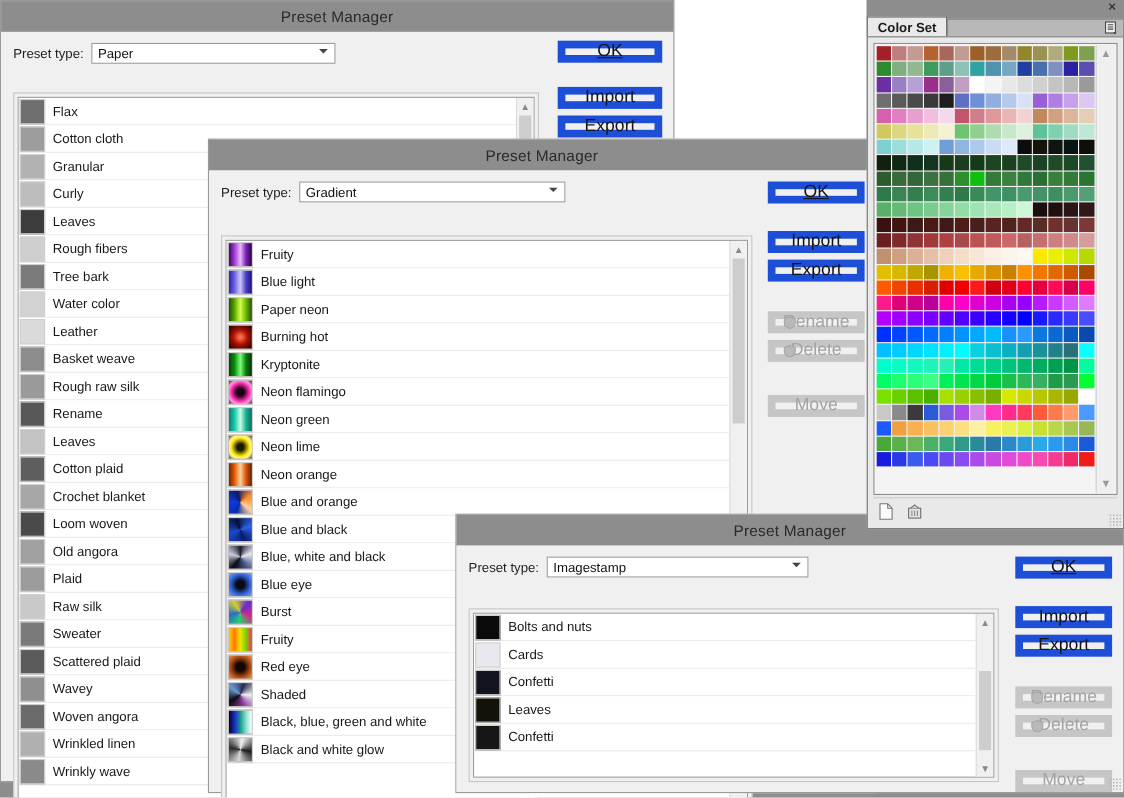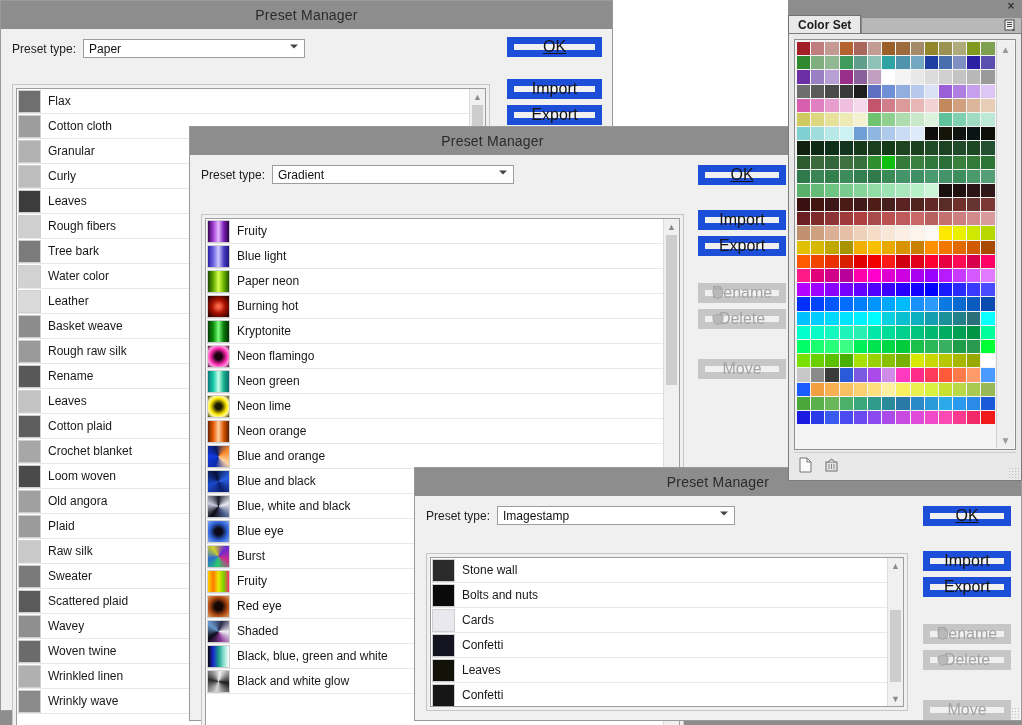--- a/index.html
+++ b/index.html
@@ -251,21 +251,21 @@
             <div class="lrow">
               <div class="thumb" style="background: rgb(90, 90, 90);"></div>
               <span class="nm">Scattered plaid</span>
             </div>
             <div class="lrow">
               <div class="thumb" style="background: rgb(143, 143, 143);"></div>
               <span class="nm">Wavey</span>
             </div>
             <div class="lrow">
               <div class="thumb" style="background: rgb(107, 107, 107);"></div>
-              <span class="nm">Woven twine</span>
+              <span class="nm">Woven angora</span>
             </div>
             <div class="lrow">
               <div class="thumb" style="background: rgb(176, 176, 176);"></div>
               <span class="nm">Wrinkled linen</span>
             </div>
             <div class="lrow">
               <div class="thumb" style="background: rgb(138, 138, 138);"></div>
               <span class="nm">Wrinkly wave</span>
             </div>
           </div>
@@ -432,24 +432,20 @@
       <span class="lbl">Preset type:</span>
       <div class="combo" style="width:238px;">
         <span>Imagestamp</span>
         <span class="chev"></span>
       </div>
     </div>
 
     <div class="listframe" style="position:absolute;left:11px;top:57px;width:482px;height:158px;">
       <div class="listinner" style="width:100%;height:100%;">
         <div class="listrows" id="rows-imagestamp">
-            <div class="lrow">
-              <div class="thumb" style="background: rgb(43, 43, 43);"></div>
-              <span class="nm">Stone wall</span>
-            </div>
             <div class="lrow">
               <div class="thumb" style="background: rgb(10, 10, 10);"></div>
               <span class="nm">Bolts and nuts</span>
             </div>
             <div class="lrow">
               <div class="thumb" style="background: rgb(232, 232, 238);"></div>
               <span class="nm">Cards</span>
             </div>
             <div class="lrow">
               <div class="thumb" style="background: rgb(20, 20, 32);"></div>

